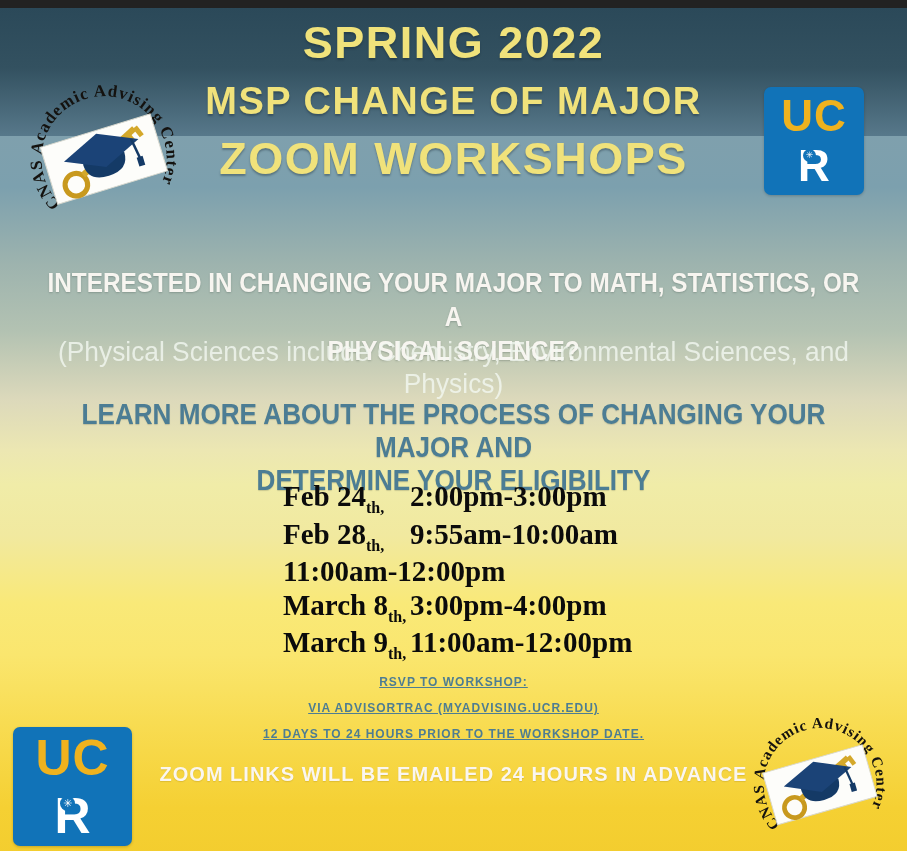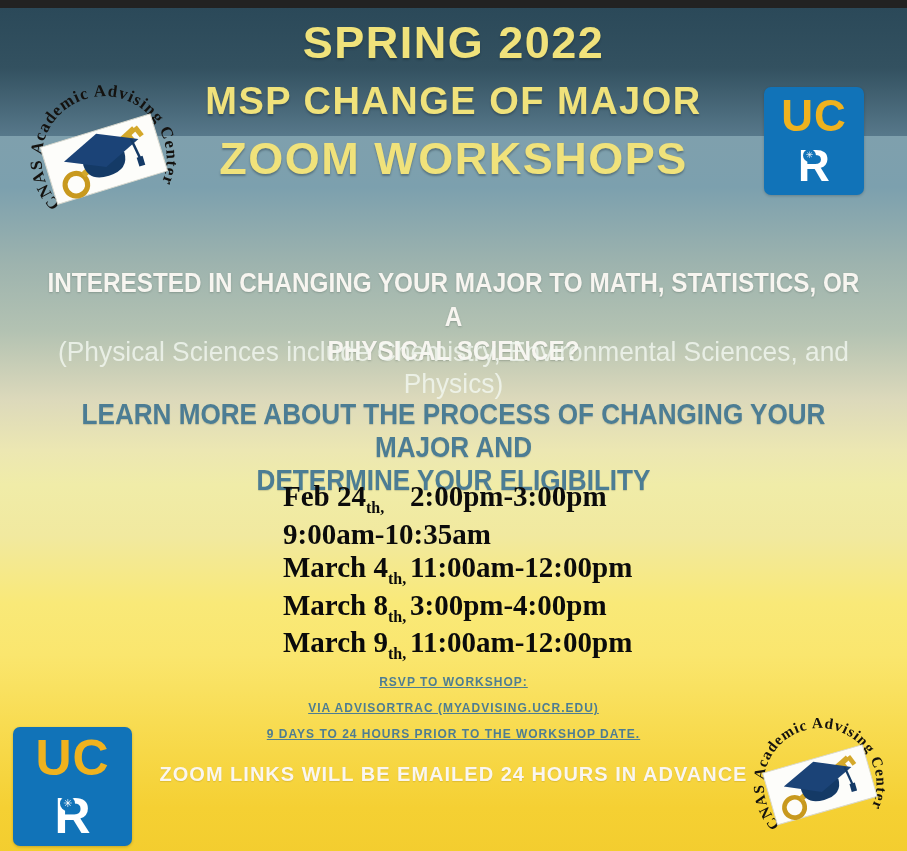--- a/index.html
+++ b/index.html
@@ -160,40 +160,40 @@
     <div>LEARN MORE ABOUT THE PROCESS OF CHANGING YOUR MAJOR AND</div>
     <div>DETERMINE YOUR ELIGIBILITY</div>
   </div>
 
   <div class="schedule">
     <div class="sched-row">
       <span class="sched-date"><span>Feb 24</span><span class="ordinal">th,</span></span>
       <span class="sched-time">2:00pm-3:00pm</span>
     </div>
     <div class="sched-row">
-      <span class="sched-time">9:00am-10:35am</span>
-    </div>
-    <div class="sched-row">
-      <span class="sched-date"><span>March 4</span><span class="ordinal">th,</span></span>
+      <span class="sched-date"><span>Feb 28</span><span class="ordinal">th,</span></span>
+      <span class="sched-time">9:55am-10:00am</span>
+    </div>
+    <div class="sched-row">
       <span class="sched-time">11:00am-12:00pm</span>
     </div>
     <div class="sched-row">
       <span class="sched-date"><span>March 8</span><span class="ordinal">th,</span></span>
       <span class="sched-time">3:00pm-4:00pm</span>
     </div>
     <div class="sched-row">
       <span class="sched-date"><span>March 9</span><span class="ordinal">th,</span></span>
       <span class="sched-time">11:00am-12:00pm</span>
     </div>
   </div>
 
   <div class="rsvp">
     <div>RSVP TO WORKSHOP:</div>
     <div>VIA ADVISORTRAC (MYADVISING.UCR.EDU)</div>
-    <div>9 DAYS TO 24 HOURS PRIOR TO THE WORKSHOP DATE.</div>
+    <div>12 DAYS TO 24 HOURS PRIOR TO THE WORKSHOP DATE.</div>
   </div>
 
   <div class="zoomnote">ZOOM LINKS WILL BE EMAILED 24 HOURS IN ADVANCE</div>
 
   <div class="ucr ucr-bl">
     <span class="uc">UC</span>
       <span class="r"><span>R</span><span class="sunburst">✳</span></span>
   </div>
 
   <svg class="cnas cnas-br" viewBox="0 0 190 160">

